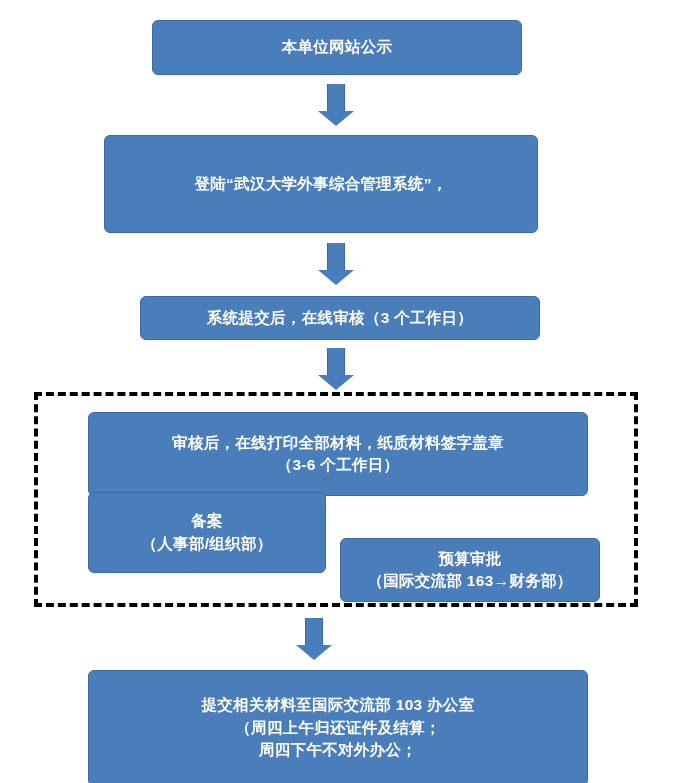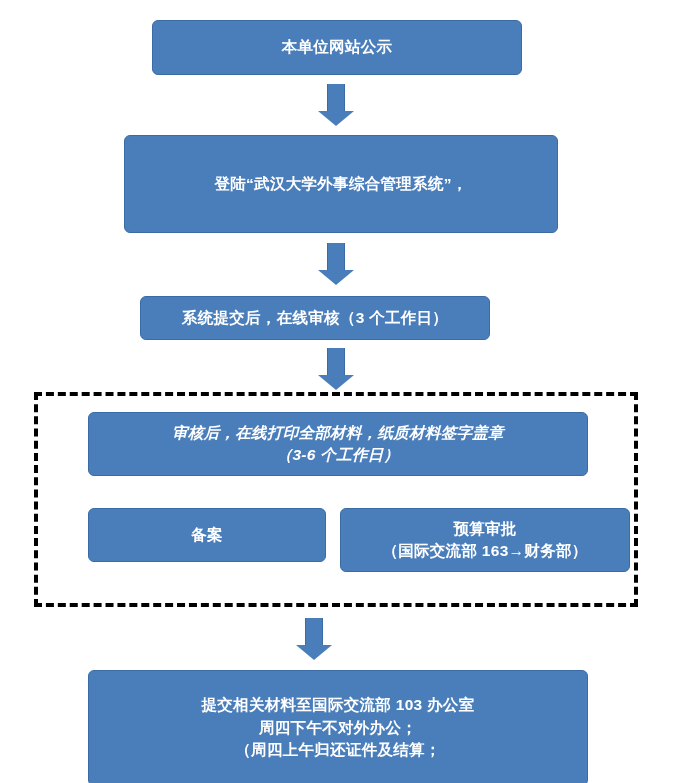--- a/index.html
+++ b/index.html
@@ -68,28 +68,28 @@
   .dashed-region {
     position: absolute;
     box-sizing: border-box;
     border: 4px dashed #000000;
     background: transparent;
   }
 
   
   #box-publicity   { left: 152px; top: 20px;  width: 370px; height: 55px; }
   #arrow-1         { left: 318px; top: 84px;  height: 42px; }
-  #box-login       { left: 124px; top: 135px; width: 434px; height: 98px; }
+  #box-login       { left: 104px; top: 135px; width: 434px; height: 98px; }
   #arrow-2         { left: 318px; top: 243px; height: 42px; }
-  #box-review      { left: 140px; top: 296px; width: 350px; height: 44px; }
+  #box-review      { left: 140px; top: 296px; width: 400px; height: 44px; }
   #arrow-3         { left: 318px; top: 348px; height: 42px; }
   #dashed-area     { left: 34px;  top: 392px; width: 604px; height: 215px; }
-  #box-print       { left: 88px;  top: 412px; width: 500px; height: 64px; font-style: italic; }
-  #box-record      { left: 88px;  top: 508px; width: 238px; height: 54px; }
-  #box-budget      { left: 340px; top: 508px; width: 290px; height: 64px; }
+  #box-print       { left: 88px;  top: 412px; width: 500px; height: 84px; }
+  #box-record      { left: 88px;  top: 492px; width: 238px; height: 81px; }
+  #box-budget      { left: 340px; top: 538px; width: 260px; height: 64px; }
   #arrow-4         { left: 296px; top: 618px; height: 42px; }
   #box-submit      { left: 88px;  top: 670px; width: 500px; height: 116px; }
 </style>
 </head>
 <body>
 
 <div id="canvas">
 
   <div class="box" id="box-publicity">
     <span class="line">本单位网站公示</span>
@@ -120,31 +120,32 @@
 
   <div class="dashed-region" id="dashed-area"></div>
 
   <div class="box" id="box-print">
     <span class="line">审核后，在线打印全部材料，纸质材料签字盖章</span>
     <span class="line">（3-6 个工作日）</span>
   </div>
 
   <div class="box" id="box-record">
     <span class="line">备案</span>
+    <span class="line">（人事部/组织部）</span>
   </div>
 
   <div class="box" id="box-budget">
     <span class="line">预算审批</span>
     <span class="line">（国际交流部 163→财务部）</span>
   </div>
 
   <div class="arrow" id="arrow-4">
     <div class="shaft" style="height:27px;"></div>
     <div class="head" style="top:27px;"></div>
   </div>
 
   <div class="box" id="box-submit">
     <span class="line">提交相关材料至国际交流部 103 办公室</span>
+    <span class="line">（周四上午归还证件及结算；</span>
     <span class="line">周四下午不对外办公；</span>
-    <span class="line">（周四上午归还证件及结算；</span>
   </div>
 
 </div>
 
 </body></html>

